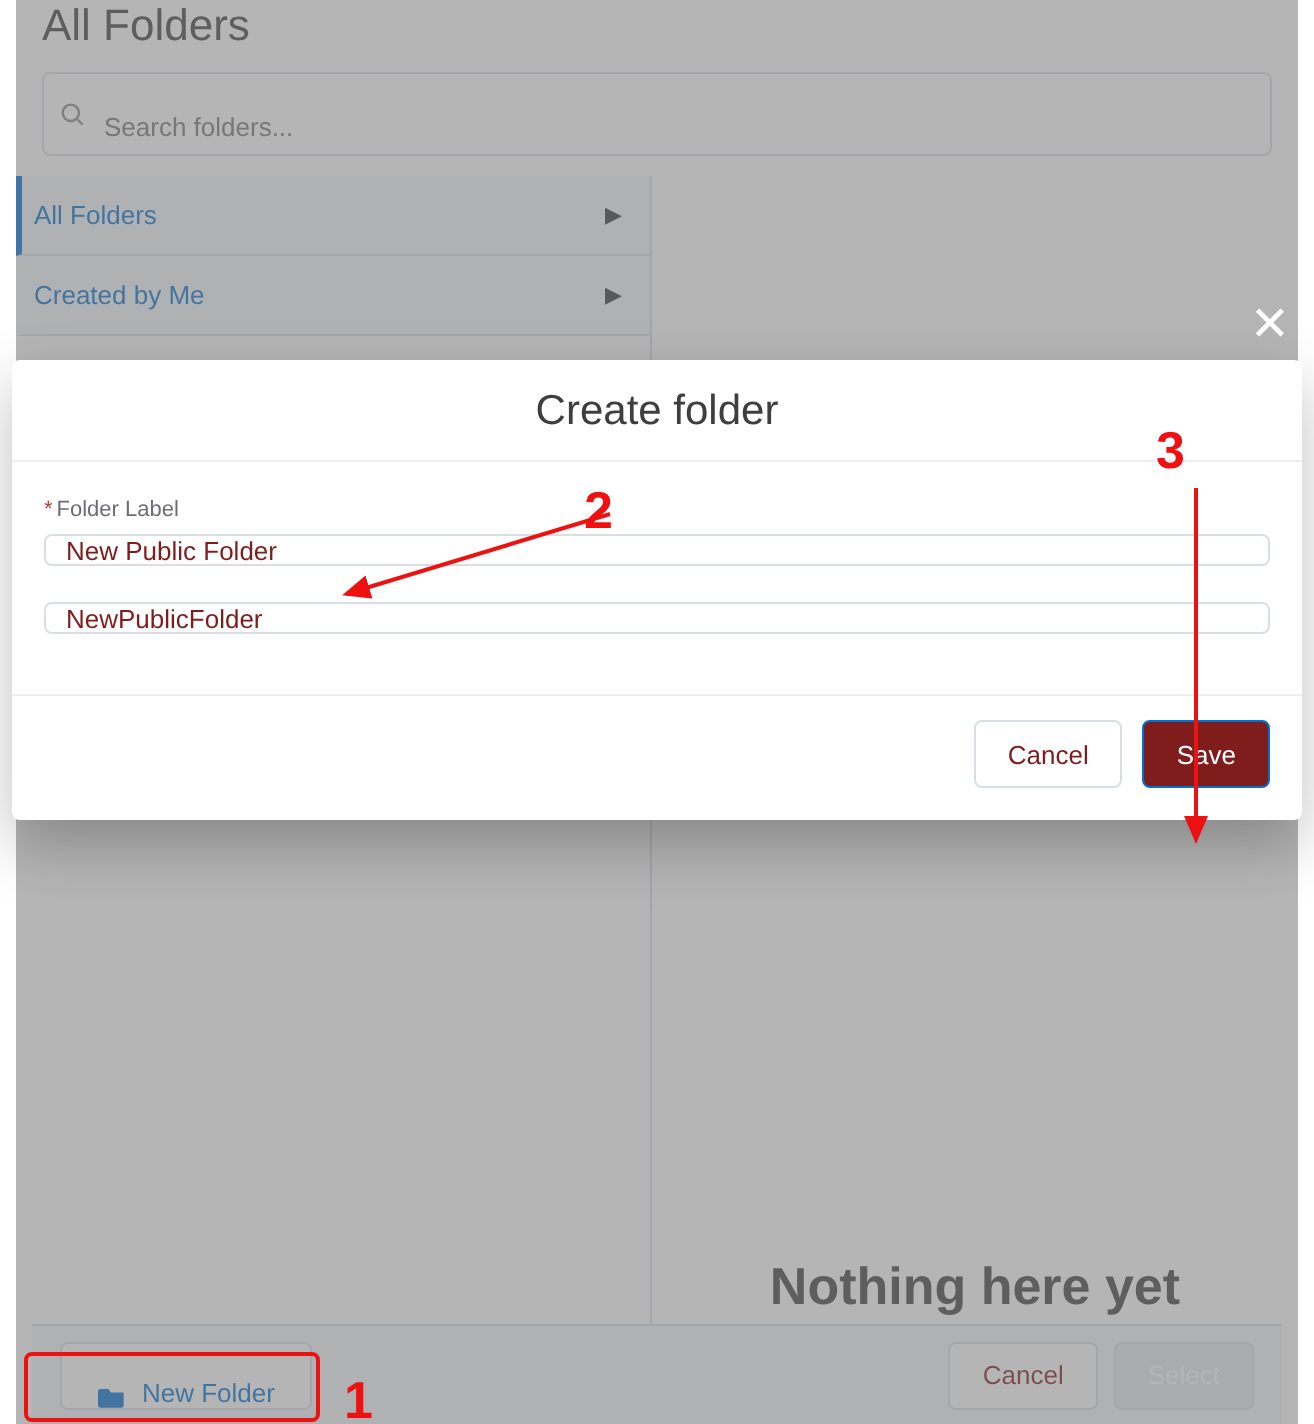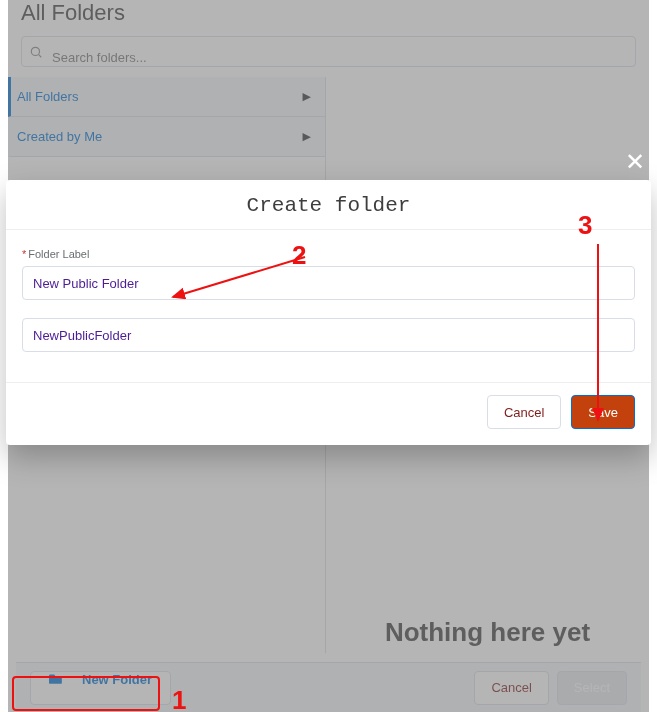--- a/index.html
+++ b/index.html
@@ -6,53 +6,53 @@
     html, body { width: 657px; height: 712px; overflow: hidden; font-family: -apple-system, BlinkMacSystemFont, "Segoe UI", Arial, sans-serif; font-size: 13px; color: #3e3e3e; }
     body { position: relative; background: #fff; }
 
     
     .backdrop { position: absolute; left: 8px; top: 0; right: 8px; bottom: 0; background: #fff; }
     .backdrop::after { content: ""; position: absolute; inset: 0; background: rgba(120,120,120,0.55); pointer-events: none; }
 
     .header-title { font-size: 22px; color: #3e3e3e; padding: 0 0 10px 13px; }
     .search-wrap { padding: 0 13px 10px 13px; }
     .search-box { position: relative; }
-    .search-box input { width: 100%; height: 31px; border: 1px solid #d8dde6; border-radius: 4px; padding: 12px 10px 0 30px; font-size: 13px; color: #701a75; }
+    .search-box input { width: 100%; height: 42px; border: 1px solid #d8dde6; border-radius: 4px; padding: 12px 10px 0 30px; font-size: 13px; color: #701a75; }
     .search-box input::placeholder { color: #777; }
     .search-ico { position: absolute; left: 8px; top: 50%; transform: translateY(-50%); color: #888; }
 
     .split { display: flex; height: 576px; }
     .left-pane { width: 318px; border-right: 1px solid #d8dde6; }
     .right-pane { flex: 1; position: relative; overflow: auto; }
 
     .side-item { position: relative; display: flex; align-items: center; justify-content: space-between; height: 40px; padding: 0 14px 0 6px; border-bottom: 1px solid #d8dde6; background: #f4f6f9; color: #0070d2; cursor: pointer; }
     .side-item:first-child { border-left: 3px solid #0070d2; }
     .chevron { font-size: 11px; color: #333; }
 
     .empty { position: absolute; top: 0; left: 0; right: 0; text-align: center; padding-top: 540px; }
     .empty h2 { font-size: 26px; font-weight: 700; color: #3e3e3e; }
 
     .footer { position: absolute; left: 8px; right: 8px; bottom: 0; height: 50px; background: #f4f6f9; border-top: 1px solid #d8dde6; display: flex; align-items: center; padding: 0 14px; }
-    .nf-btn { display: inline-flex; align-items: flex-start; gap: 19px; height: 34px; border: 1px solid #d8dde6; border-radius: 4px; padding: 0 18px; background: #fff; color: #0070d2; cursor: pointer; font-size: 13px; font-weight: bold; }
+    .nf-btn { display: inline-flex; align-items: flex-end; gap: 8px; height: 34px; border: 1px solid #d8dde6; border-radius: 4px; padding: 0 18px; background: #fff; color: #0070d2; cursor: pointer; font-size: 13px; }
     .nf-btn .fico { color: #0070d2; }
     .footer-right { margin-left: auto; display: flex; gap: 8px; }
     .btn { display: inline-flex; align-items: center; justify-content: center; height: 34px; border: 1px solid #d8dde6; border-radius: 4px; padding: 0 16px; background: #fff; color: #7f1d1d; cursor: pointer; font-size: 13px; }
     .btn.disabled { background: #e6e8eb; color: #fff; border-color: #d8dde6; cursor: default; }
 
     
     .modal-close { position: absolute; right: 12px; top: 148px; color: #fff; font-size: 24px; cursor: pointer; z-index: 20; }
     .modal { position: absolute; left: 6px; right: 6px; top: 180px; background: #fff; border-radius: 4px; box-shadow: 0 12px 30px rgba(0,0,0,0.25); z-index: 15; }
-    .modal-head { text-align: center; font-size: 21px; font-weight: 400; padding: 14px 0 12px 0; border-bottom: 1px solid #eee; font-family: Liberation Mono, monospace; }
+    .modal-head { text-align: center; font-size: 21px; font-weight: 400; padding: 14px 0 12px 0; border-bottom: 1px solid #eee; }
     .modal-body { padding: 18px 16px 12px 16px; }
     .field { margin-bottom: 18px; }
     .field-label { font-size: 11px; color: #6b6d70; margin-bottom: 6px; display: block; }
     .req { color: #c23934; margin-right: 2px; }
-    .field input { width: 100%; height: 34px; border: 1px solid #d8dde6; border-radius: 4px; padding: 0 10px; font-size: 13px; color: #4c1d95; }
+    .field input { width: 100%; height: 16px; border: 1px solid #d8dde6; border-radius: 4px; padding: 0 10px; font-size: 13px; color: #7f1d1d; }
     .modal-foot { display: flex; justify-content: flex-end; gap: 10px; padding: 12px 16px 16px 16px; border-top: 1px solid #eee; }
-    .btn-primary { background: #c2410c; color: #fff; border: 1px solid #0070d2; }
+    .btn-primary { background: #7f1d1d; color: #fff; border: 1px solid #0070d2; }
 
     
     .ann { position: absolute; z-index: 30; pointer-events: none; color: #e11; }
     .ann-num { font-size: 26px; font-weight: 600; color: #e11; }
     .ann-box { position: absolute; border: 2px solid #e11; border-radius: 4px; pointer-events: none; z-index: 30; }
 
     svg { display: block; }
   </style>
 </head>
 <body>

